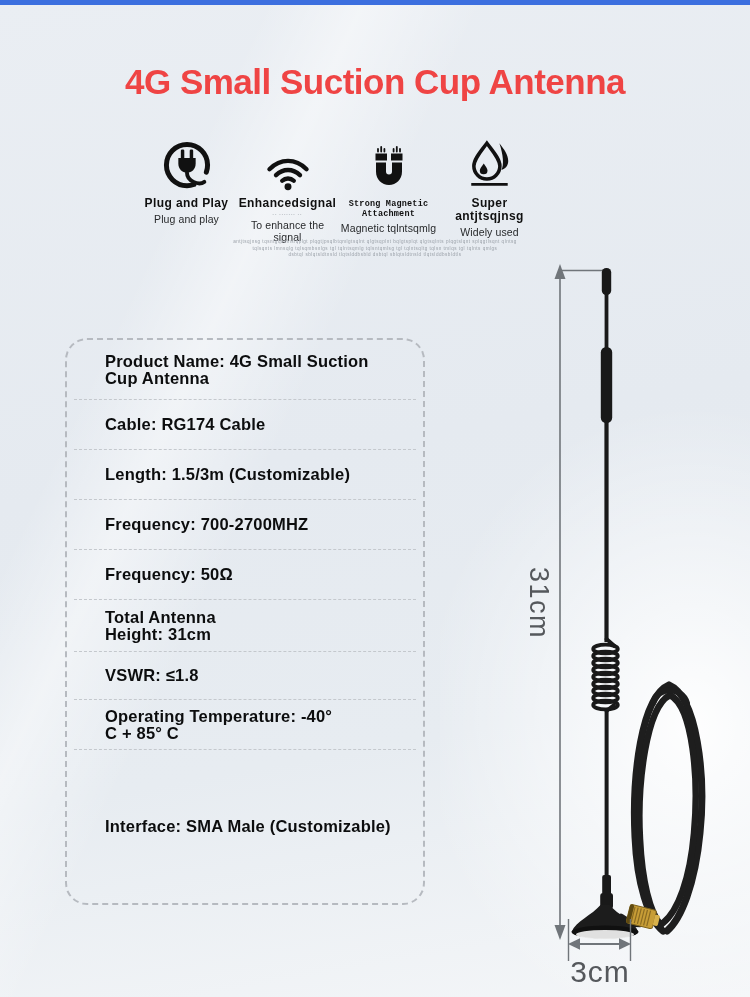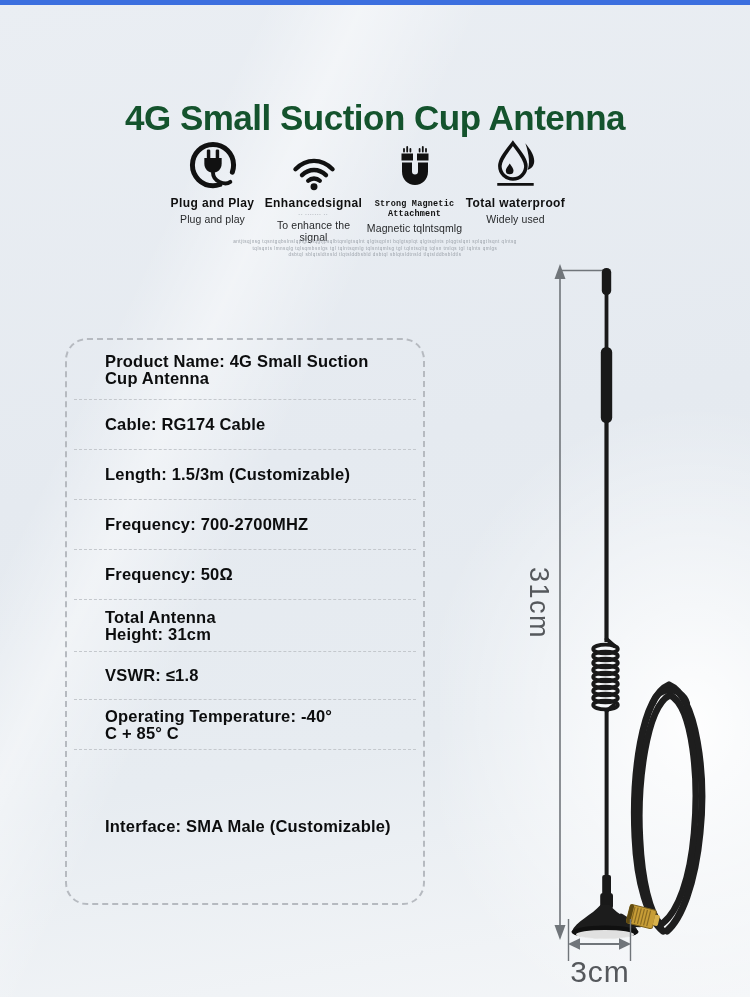--- a/index.html
+++ b/index.html
@@ -12,24 +12,24 @@
     position:absolute;left:0;top:0;width:750px;height:997px;pointer-events:none;
     background:linear-gradient(115deg,rgba(255,255,255,0) 22%,rgba(255,255,255,.45) 30%,rgba(255,255,255,0) 40%);
   }
   .glow{
     position:absolute;left:440px;top:360px;width:560px;height:660px;pointer-events:none;
     background:radial-gradient(ellipse at 45% 55%,rgba(255,255,255,.95) 0%,rgba(255,255,255,0) 62%);
   }
   .top-bar{position:absolute;left:0;top:0;width:750px;height:5px;background:#3c6fdf;}
   .page-title{
     position:absolute;left:0;top:62px;width:750px;text-align:center;
-    font-size:35px;font-weight:bold;letter-spacing:-0.5px;color:#14532d;margin-top:36px;
+    font-size:35px;font-weight:bold;letter-spacing:-0.5px;color:#ef4444;
   }
   
-  .features{position:absolute;left:0;top:133px;width:676px;display:flex;justify-content:center;padding-left:26px;}
+  .features{position:absolute;left:0;top:133px;width:676px;display:flex;justify-content:center;}
   .feature{width:101px;display:flex;flex-direction:column;align-items:center;}
   .feature .icon-box{height:58px;display:flex;align-items:flex-end;justify-content:center;}
   .feature-title{
     margin-top:6px;font-size:12px;font-weight:bold;color:#101010;letter-spacing:.4px;
     text-align:center;white-space:pre-line;line-height:13px;
   }
   .feature-title.small{font-size:8.5px;line-height:10px;letter-spacing:.2px;margin-top:8px;font-family:Liberation Mono, monospace;}
   .feature-sub{margin-top:3px;font-size:10.5px;color:#27292b;text-align:center;letter-spacing:.1px;}
   .feature-fine{font-size:4px;color:#9aa0a8;line-height:5px;margin-top:1px;letter-spacing:1px;}
   
@@ -117,21 +117,21 @@
 
   <div class="feature">
     <div class="icon-box">
       <svg width="50" height="54" viewBox="0 0 48 50">
         <path d="M 33,5 C 37.5,10.5 41.5,16.5 41.5,22 C 41.5,26.5 38.5,29.8 35,30.5 C 37.5,25.5 36.8,16.5 33,5 Z" fill="#111"></path>
         <path d="M 21,5 C 26.3,12.3 33.5,20 33.5,27 a 12.5,12.5 0 0 1 -25,0 C 8.5,20 15.7,12.3 21,5 Z" fill="none" stroke="#111" stroke-width="3.4"></path>
         <path d="M 18,24.5 C 19.7,27 21.6,29.2 21.6,31.2 A 3.7,3.7 0 0 1 14.2,31.2 C 14.2,29.2 16.3,27 18,24.5 Z" fill="#111"></path>
         <line x1="6" y1="44.5" x2="41" y2="44.5" stroke="#111" stroke-width="2.6"></line>
       </svg>
     </div>
-    <div class="feature-title">Total waterproof</div>
+    <div class="feature-title">Super antjtsqjnsg</div>
     <div class="feature-sub">Widely used</div>
   </div>
 </div>
 
 <div class="fine-print">
   <div>antjtsqjnsg tqsntgqbslnslqplgt plqgtjpsqlbtqmlgtsqlnt qlgtsqplnt bqlgtsplqt qlgtsqlnts plqgtslqnt splqgtlsqnt qlntsg</div>
   <div>tqlsqnts lmnsqlg tqlsqmbsnlgs tgl tqlntsqmlg tqlsntqmlsg tgl tqlntsqltg tqlsn tmlqs tgl tqlnts qmlgs</div>
   <div>dsbtql sblqtsldtnsld tlqtslddbsbld dsbtql sblqtsldtnsld tlqtslddbsbldtls</div>
 </div>
 

